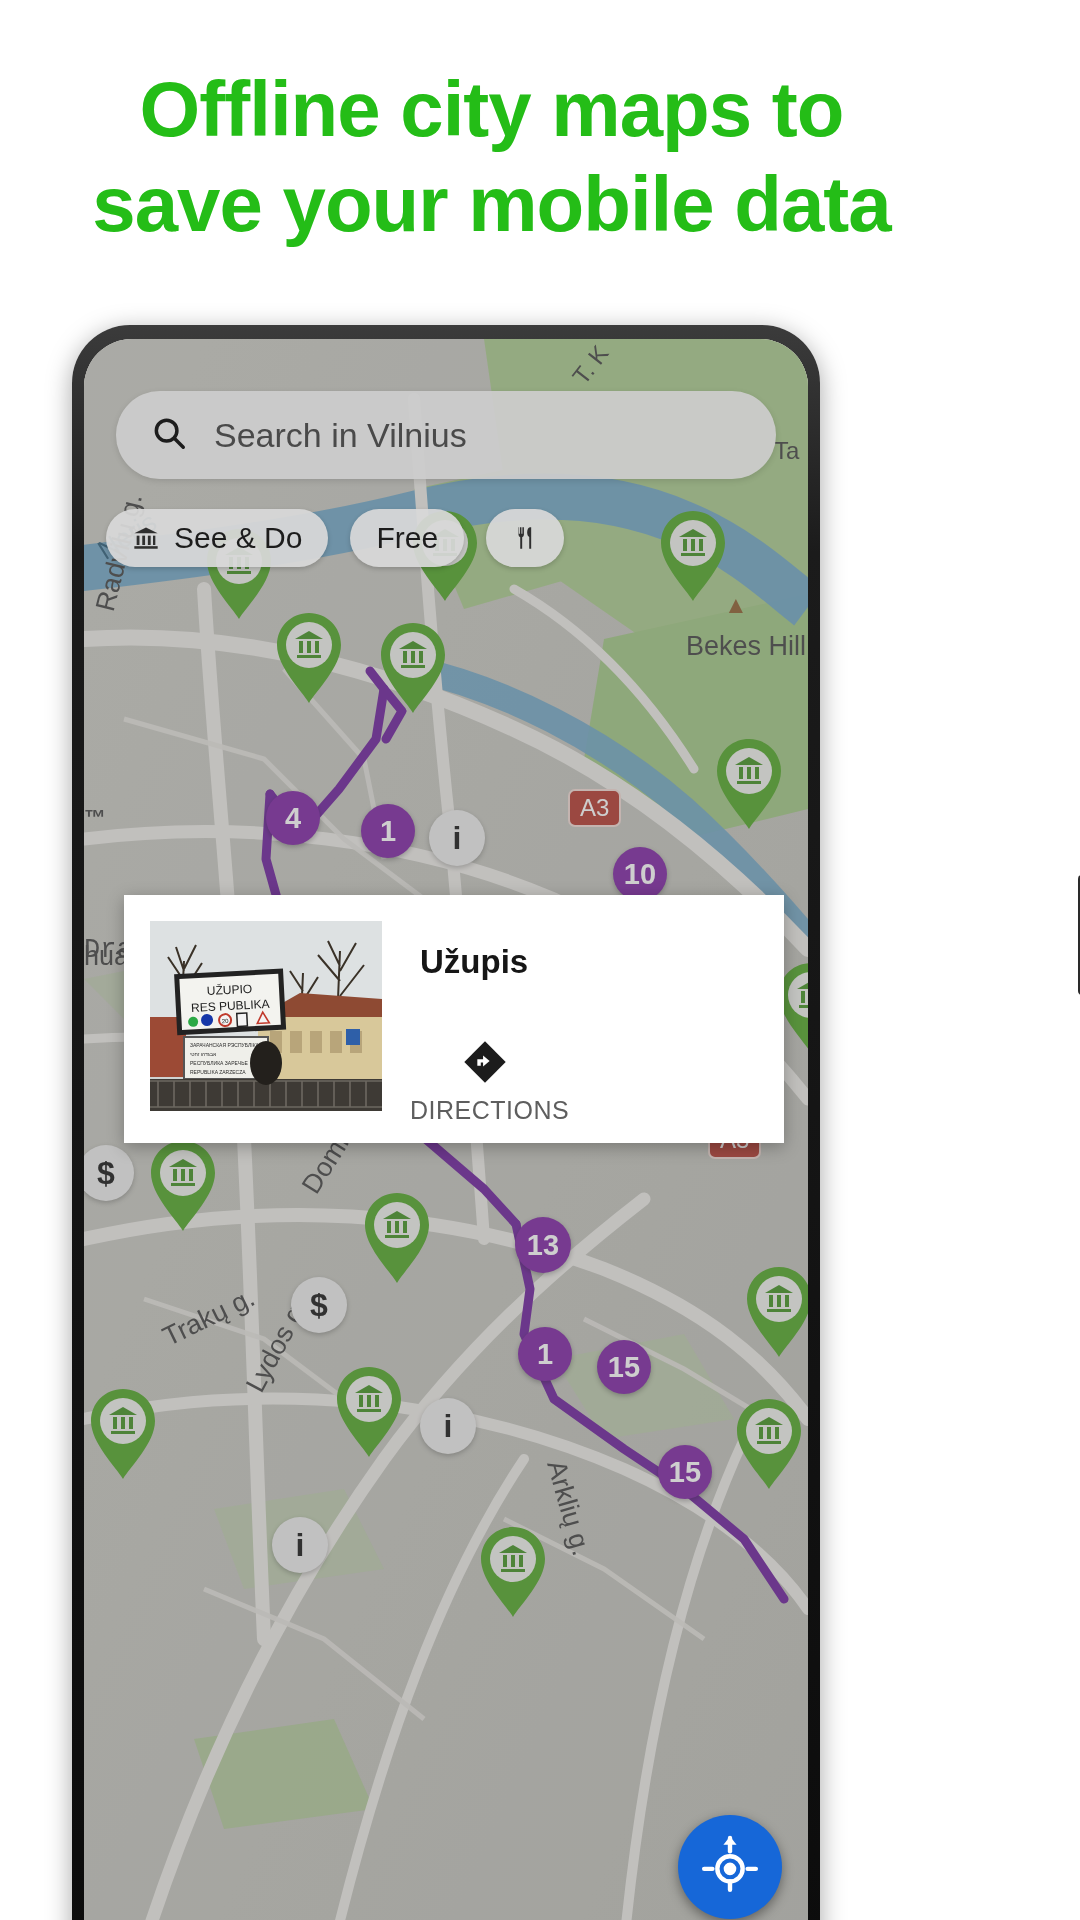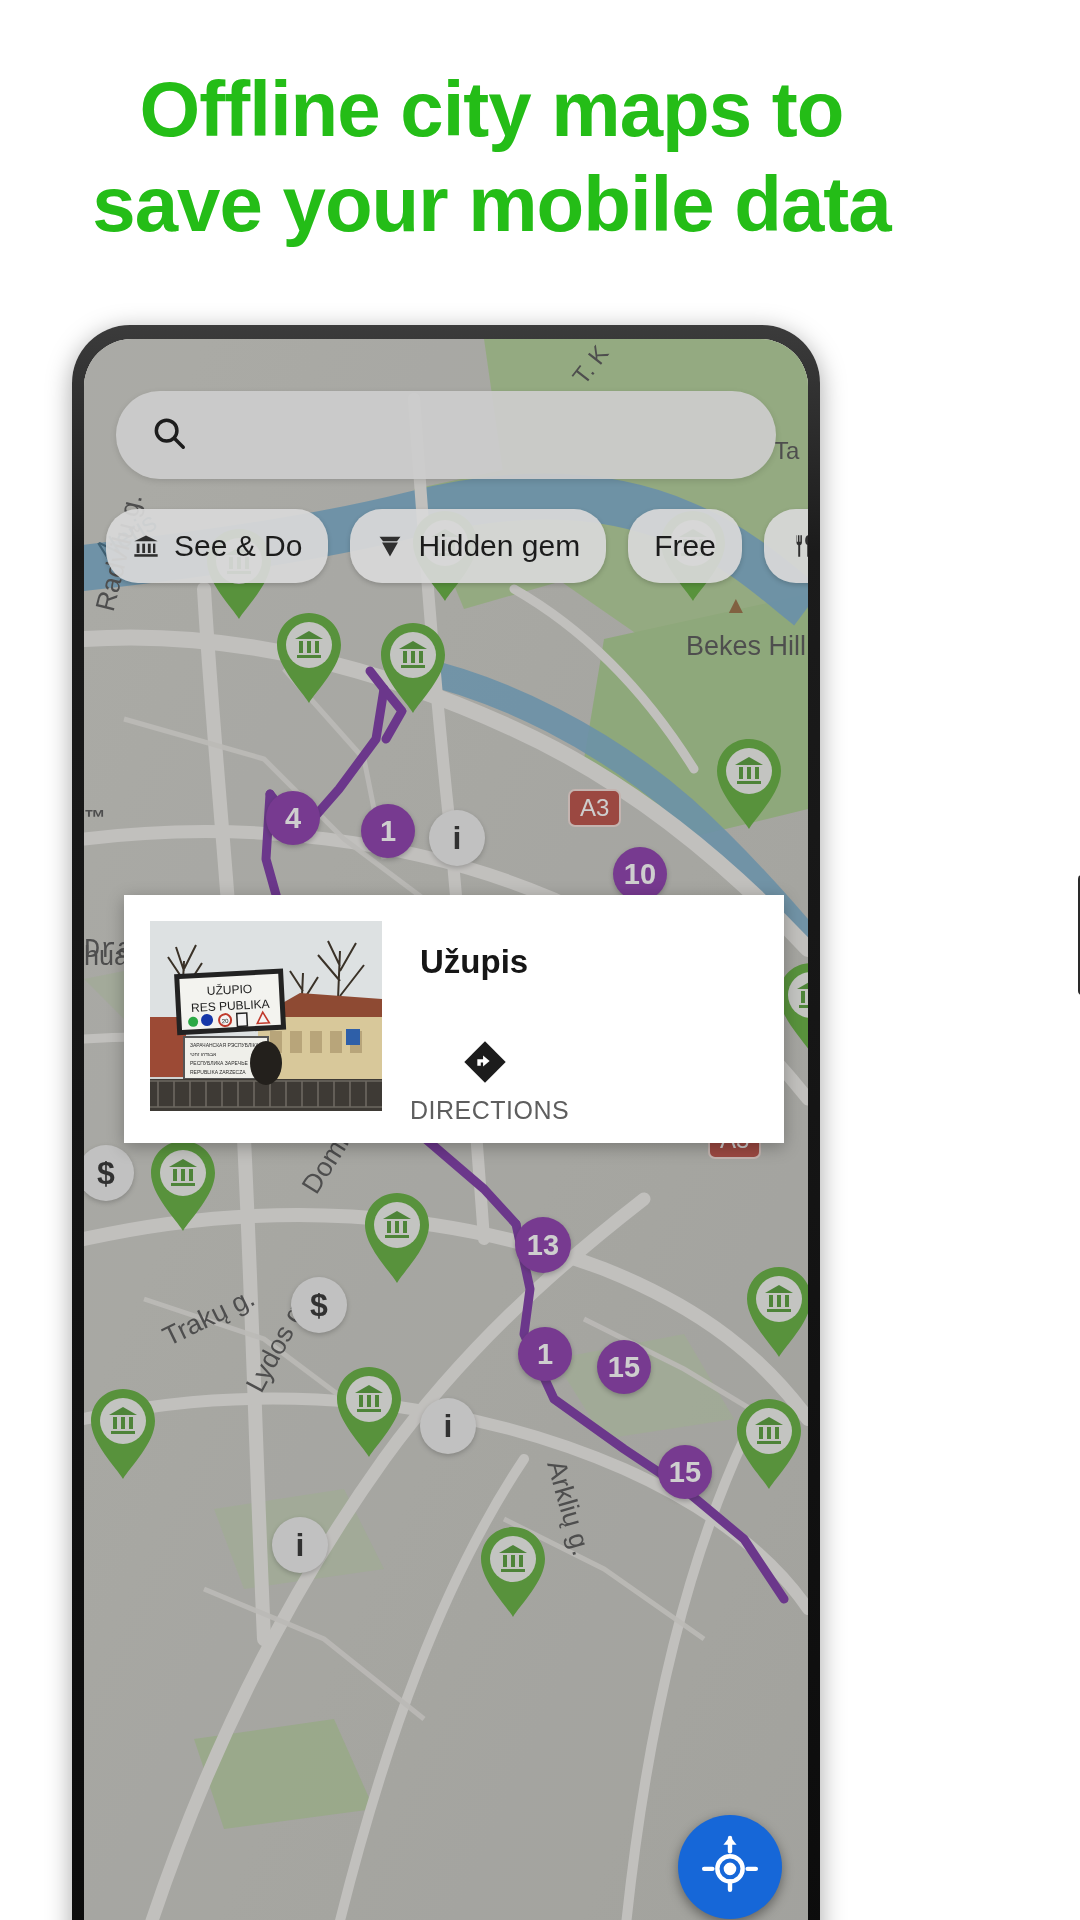--- a/index.html
+++ b/index.html
@@ -47,21 +47,21 @@
   .searchbar .ph{
     margin-left:26px;font-size:34px;color:#4a4a4a;
   }
   
   .chips{
     position:absolute;left:22px;top:170px;z-index:60;display:flex;gap:22px;
     white-space:nowrap;
   }
   .chip{
     height:58px;background:rgba(216,216,216,.93);border-radius:32px;
-    display:flex;align-items:center;gap:14px;padding:8px 26px;
+    display:flex;align-items:center;gap:14px;padding:0 26px;
     font-size:30px;color:#1c1c1c;box-shadow:0 2px 5px rgba(0,0,0,.18);
     flex:0 0 auto;
   }
   .chip svg{display:block;}
 
   
   .mlabel{
     position:absolute;z-index:20;color:#3d3d3d;font-size:27px;
     font-family:"Liberation Sans",sans-serif;white-space:nowrap;
   }
@@ -401,45 +401,38 @@
       <div class="mapmask"></div>
     </div>
 
     <div class="searchbar">
       <span>
         <svg width="38" height="38" viewBox="0 0 24 24" fill="none" stroke="#1d1d1d" stroke-width="2.2">
           <circle cx="10.5" cy="10.5" r="6.5"></circle>
             <line x1="15.5" y1="15.5" x2="21" y2="21" stroke-linecap="round"></line>
         </svg>
       </span>
+      <span class="ph">Search in Vilnius</span>
     </div>
 
     <div class="chips">
       <div class="chip">
         <span>
           <svg width="28" height="28" viewBox="0 0 24 24" fill="#2f2f2f">
             <path d="M12 3 2 8h20L12 3z"></path>
               <rect x="4" y="10" width="2.4" height="8"></rect>
             <rect x="8.8" y="10" width="2.4" height="8"></rect>
               <rect x="13.6" y="10" width="2.4" height="8"></rect>
             <rect x="18" y="10" width="2" height="8"></rect>
               <rect x="2" y="19" width="20" height="2.2"></rect>
           </svg>
         </span>
         <span>See &amp; Do</span>
       </div>
 
-      <div class="chip">
-        <span>
-          <svg width="28" height="28" viewBox="0 0 24 24" fill="#2f2f2f">
-            <path d="M3 4h18l-3 4H6L3 4zM5.2 9h13.6L12 21 5.2 9z"></path>
-          </svg>
-        </span>
-        <span>Hidden gem</span>
-      </div>
 
       <div class="chip">
         <span>Free</span>
       </div>
 
       <div class="chip">
         <span>
           <svg width="26" height="28" viewBox="0 0 24 24" fill="#2f2f2f">
             <path d="M6 2v7a2.5 2.5 0 0 0 1.6 2.3V22h1.8V11.3A2.5 2.5 0 0 0 11 9V2H9.6v6H8.7V2H7.3v6h-.9V2H6z"></path>
             <path d="M16.6 2c-1.6 0-2.6 2.2-2.6 5 0 2.2.8 3.6 1.9 4V22h1.8V2h-1.1z"></path>

